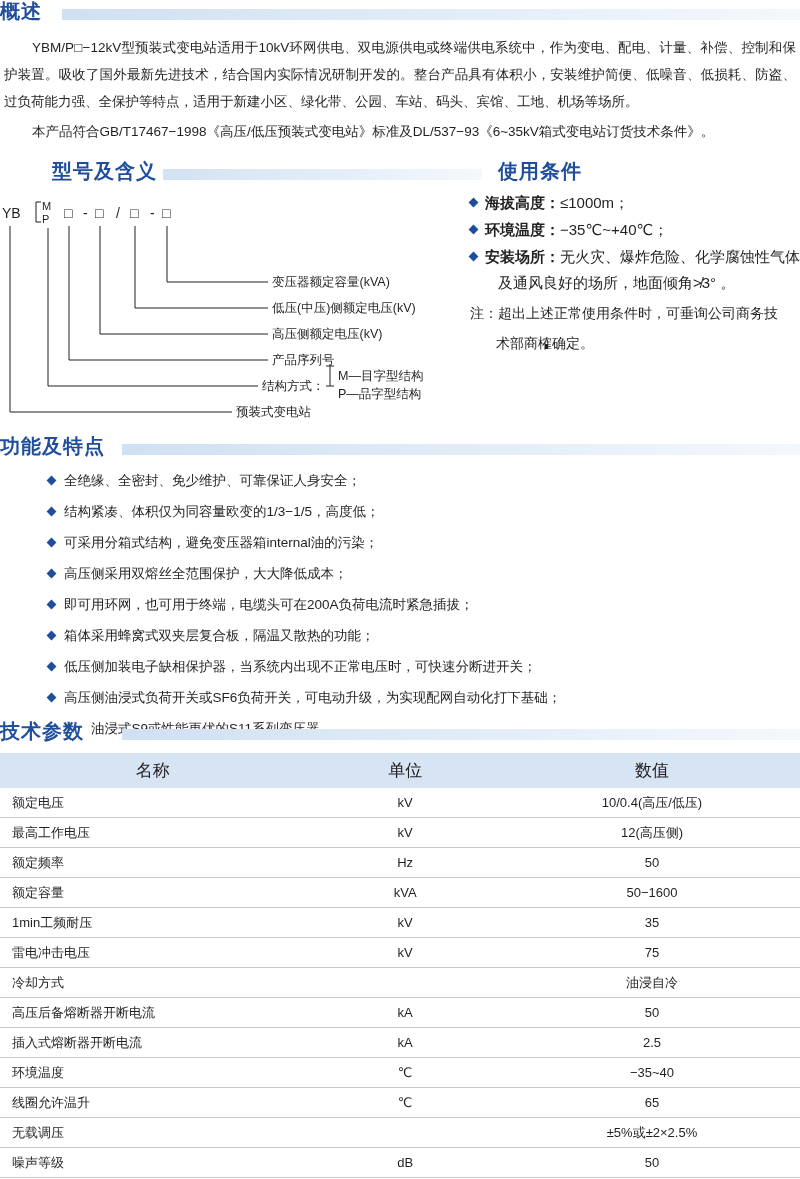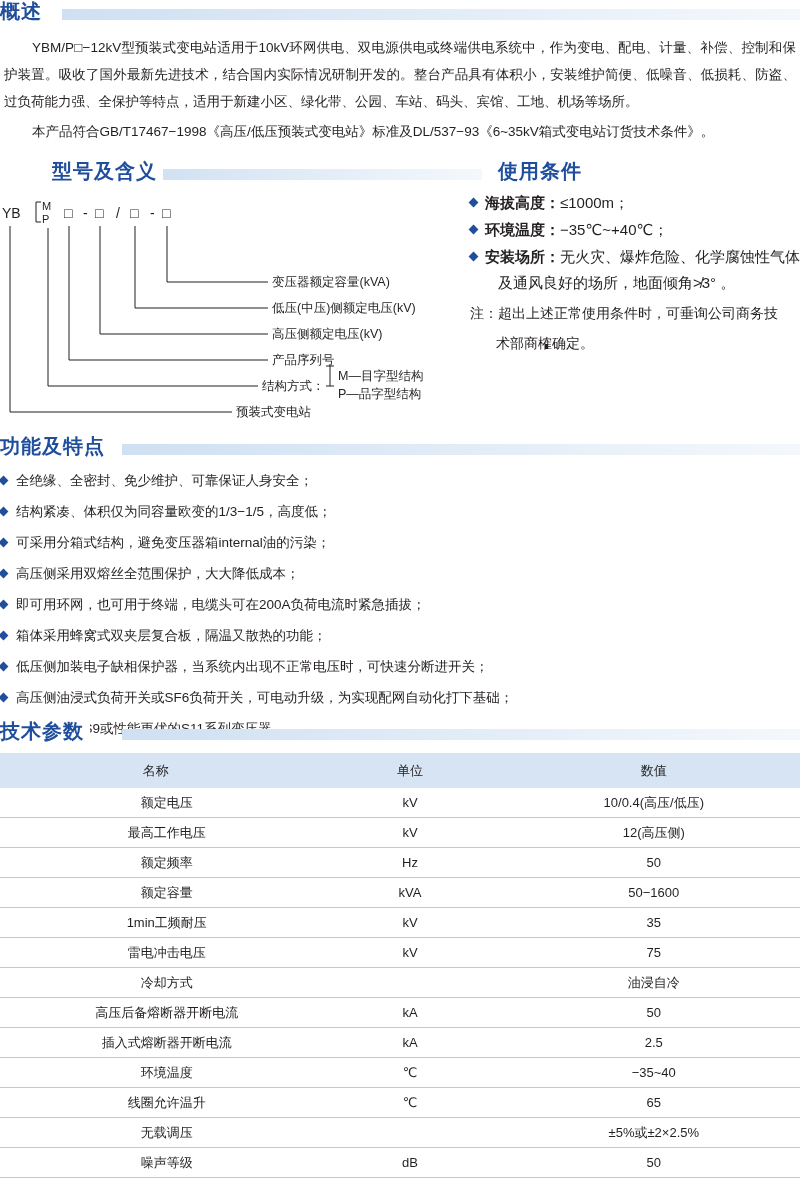--- a/index.html
+++ b/index.html
@@ -110,20 +110,21 @@
 
   
   #feat-head { position: absolute; left: 0; top: 433px; width: 800px; }
   #feat-head .bar { left: 122px; right: 0; }
   #feat-list { position: absolute; left: 0; top: 465px; width: 800px; }
   .feat-item {
     position: relative;
     font-size: 13.5px;
     line-height: 31px;
     padding-left: 16px;
+    margin-left: 48px;
   }
   .feat-item .dia {
     position: absolute;
     left: 0; top: 12px;
     width: 7px; height: 7px;
     background: #1f4e9c;
     transform: rotate(45deg);
   }
 
   
@@ -135,30 +136,30 @@
     width: 800px;
     border-collapse: collapse;
     font-size: 13px;
   }
   #tech-table thead th {
     background: #d6e4f3;
     font-weight: normal;
     height: 33px;
     color: #231f20;
     border: none;
-    font-size: 13px;
+    font-size: 17px;
   }
   #tech-table td {
     height: 27px;
     border-bottom: 1px solid #c8c8c8;
     color: #231f20;
     font-size: 13px;
   }
   #tech-table tbody tr:first-child td { border-top: none; }
-  #tech-table .c-name { width: 300px; text-align: center; padding-left: 22px; }
+  #tech-table .c-name { width: 300px; text-align: left; padding-left: 12px; }
   #tech-table .c-unit { width: 200px; text-align: center; }
   #tech-table .c-val  { width: 300px; text-align: center; }
   #tech-table thead .c-name { text-align: center; padding-left: 0; }
 </style>
 </head>
 <body>
 
 <div class="page">
 
   <div class="sec-head" id="overview-head">

